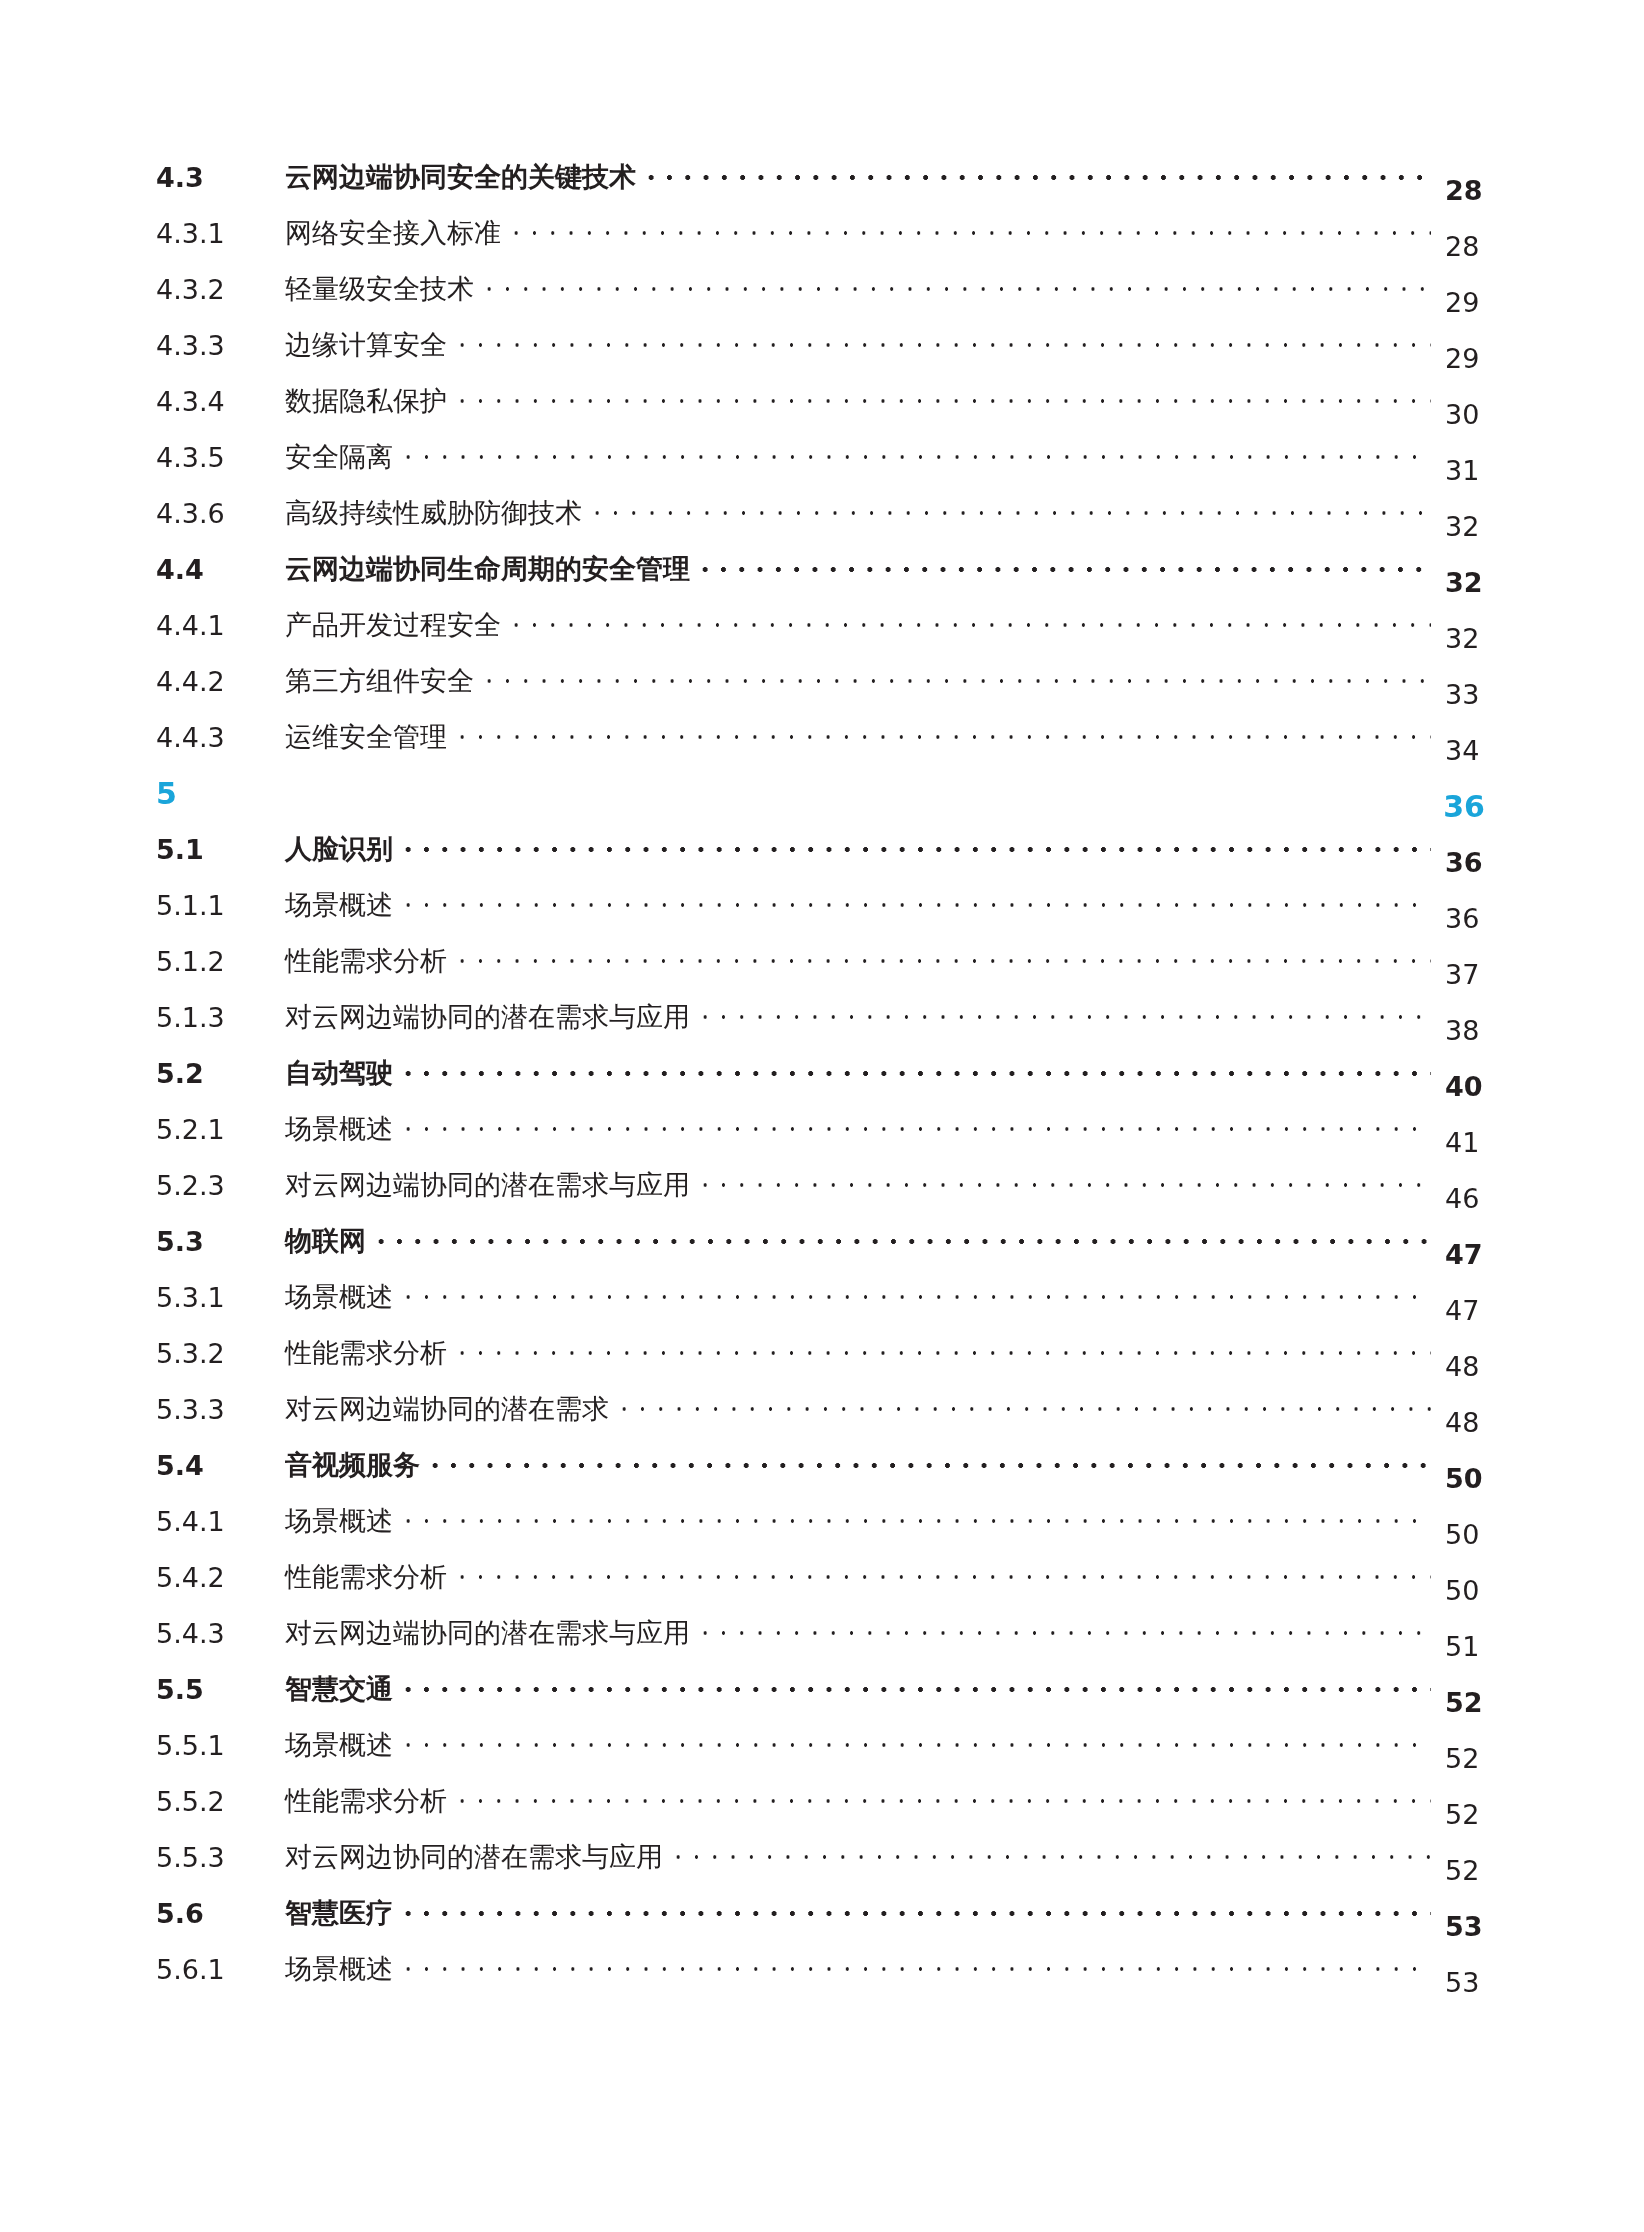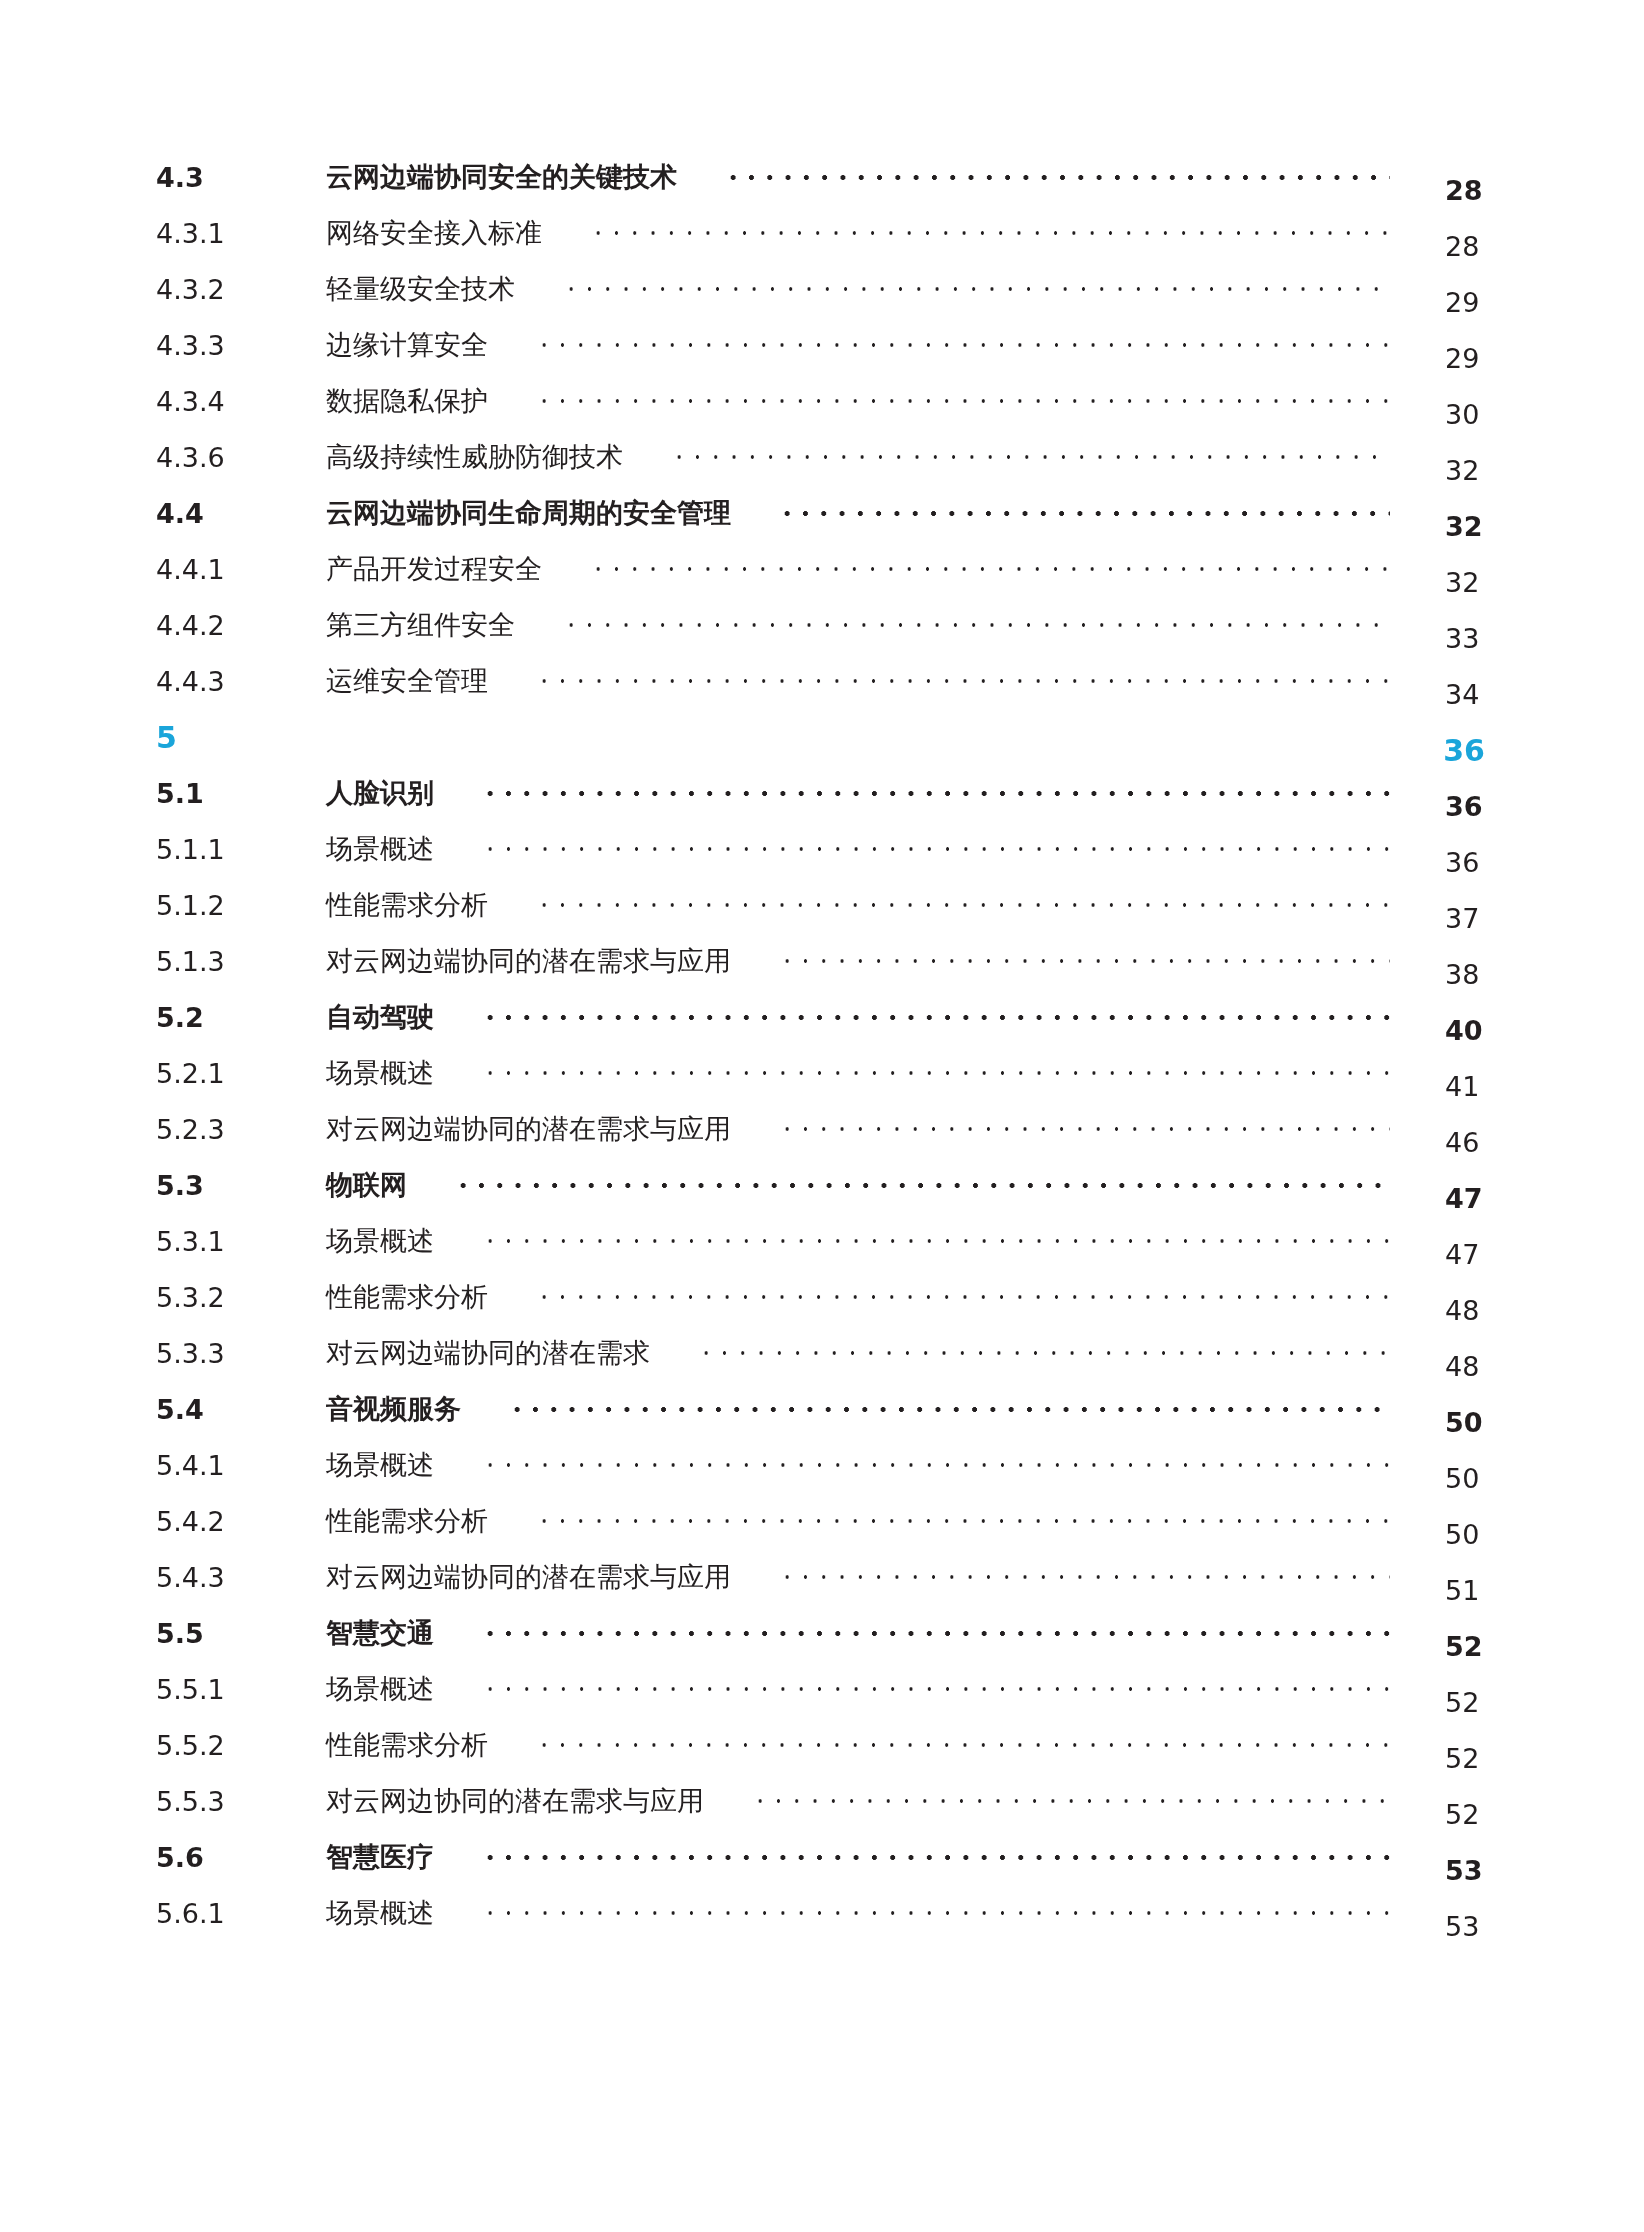--- a/index.html
+++ b/index.html
@@ -1,18 +1,18 @@
 <!DOCTYPE html>
 <html><head>
 <meta charset="utf-8">
 <style>
   html, body { margin: 0; padding: 0; background: #ffffff; }
   body { width: 1645px; height: 2233px; position: relative; font-family: "DejaVu Sans", "Liberation Sans", sans-serif; color: #231f20; }
   .toc { position: absolute; left: 156px; top: 149px; width: 1329px; }
-  .row { position: relative; height: 56px; display: flex; align-items: center; font-size: 27px; gap: 41px; }
+  .row { position: relative; height: 56px; display: flex; align-items: center; font-size: 27px; }
   .num { width: 129px; flex: none; }
   .title { flex: none; white-space: nowrap; padding-right: 4px; font-family: Liberation Serif, serif; }
   .leader { flex: 1 1 auto; height: 4px; margin: 0 14px 0 2px; align-self: center;
     background-image: radial-gradient(circle, #231f20 1.6px, transparent 1.9px);
     background-size: 18.3px 4px; background-repeat: repeat-x; background-position: left center; }
   .page { flex: none; min-width: 40px; text-align: left; margin-top: 27px; }
   .row.lvl2 { font-weight: bold; }
   .row.lvl2 .leader { background-image: radial-gradient(circle, #231f20 2.2px, transparent 2.6px); background-size: 18.3px 5px; height: 5px; }
   .row.lvl1 { font-weight: bold; color: #1aa5da; font-size: 30px; }
   .row.lvl1 .leader { background: none; }
@@ -45,20 +45,26 @@
       <span class="leader"></span>
       <span class="page">29</span>
     </div>
     <div class="row lvl3">
       <span class="num">4.3.4</span>
       <span class="title">数据隐私保护</span>
       <span class="leader"></span>
       <span class="page">30</span>
     </div>
     <div class="row lvl3">
+      <span class="num">4.3.5</span>
+      <span class="title">安全隔离</span>
+      <span class="leader"></span>
+      <span class="page">31</span>
+    </div>
+    <div class="row lvl3">
       <span class="num">4.3.6</span>
       <span class="title">高级持续性威胁防御技术</span>
       <span class="leader"></span>
       <span class="page">32</span>
     </div>
     <div class="row lvl2">
       <span class="num">4.4</span>
       <span class="title">云网边端协同生命周期的安全管理</span>
       <span class="leader"></span>
       <span class="page">32</span>

